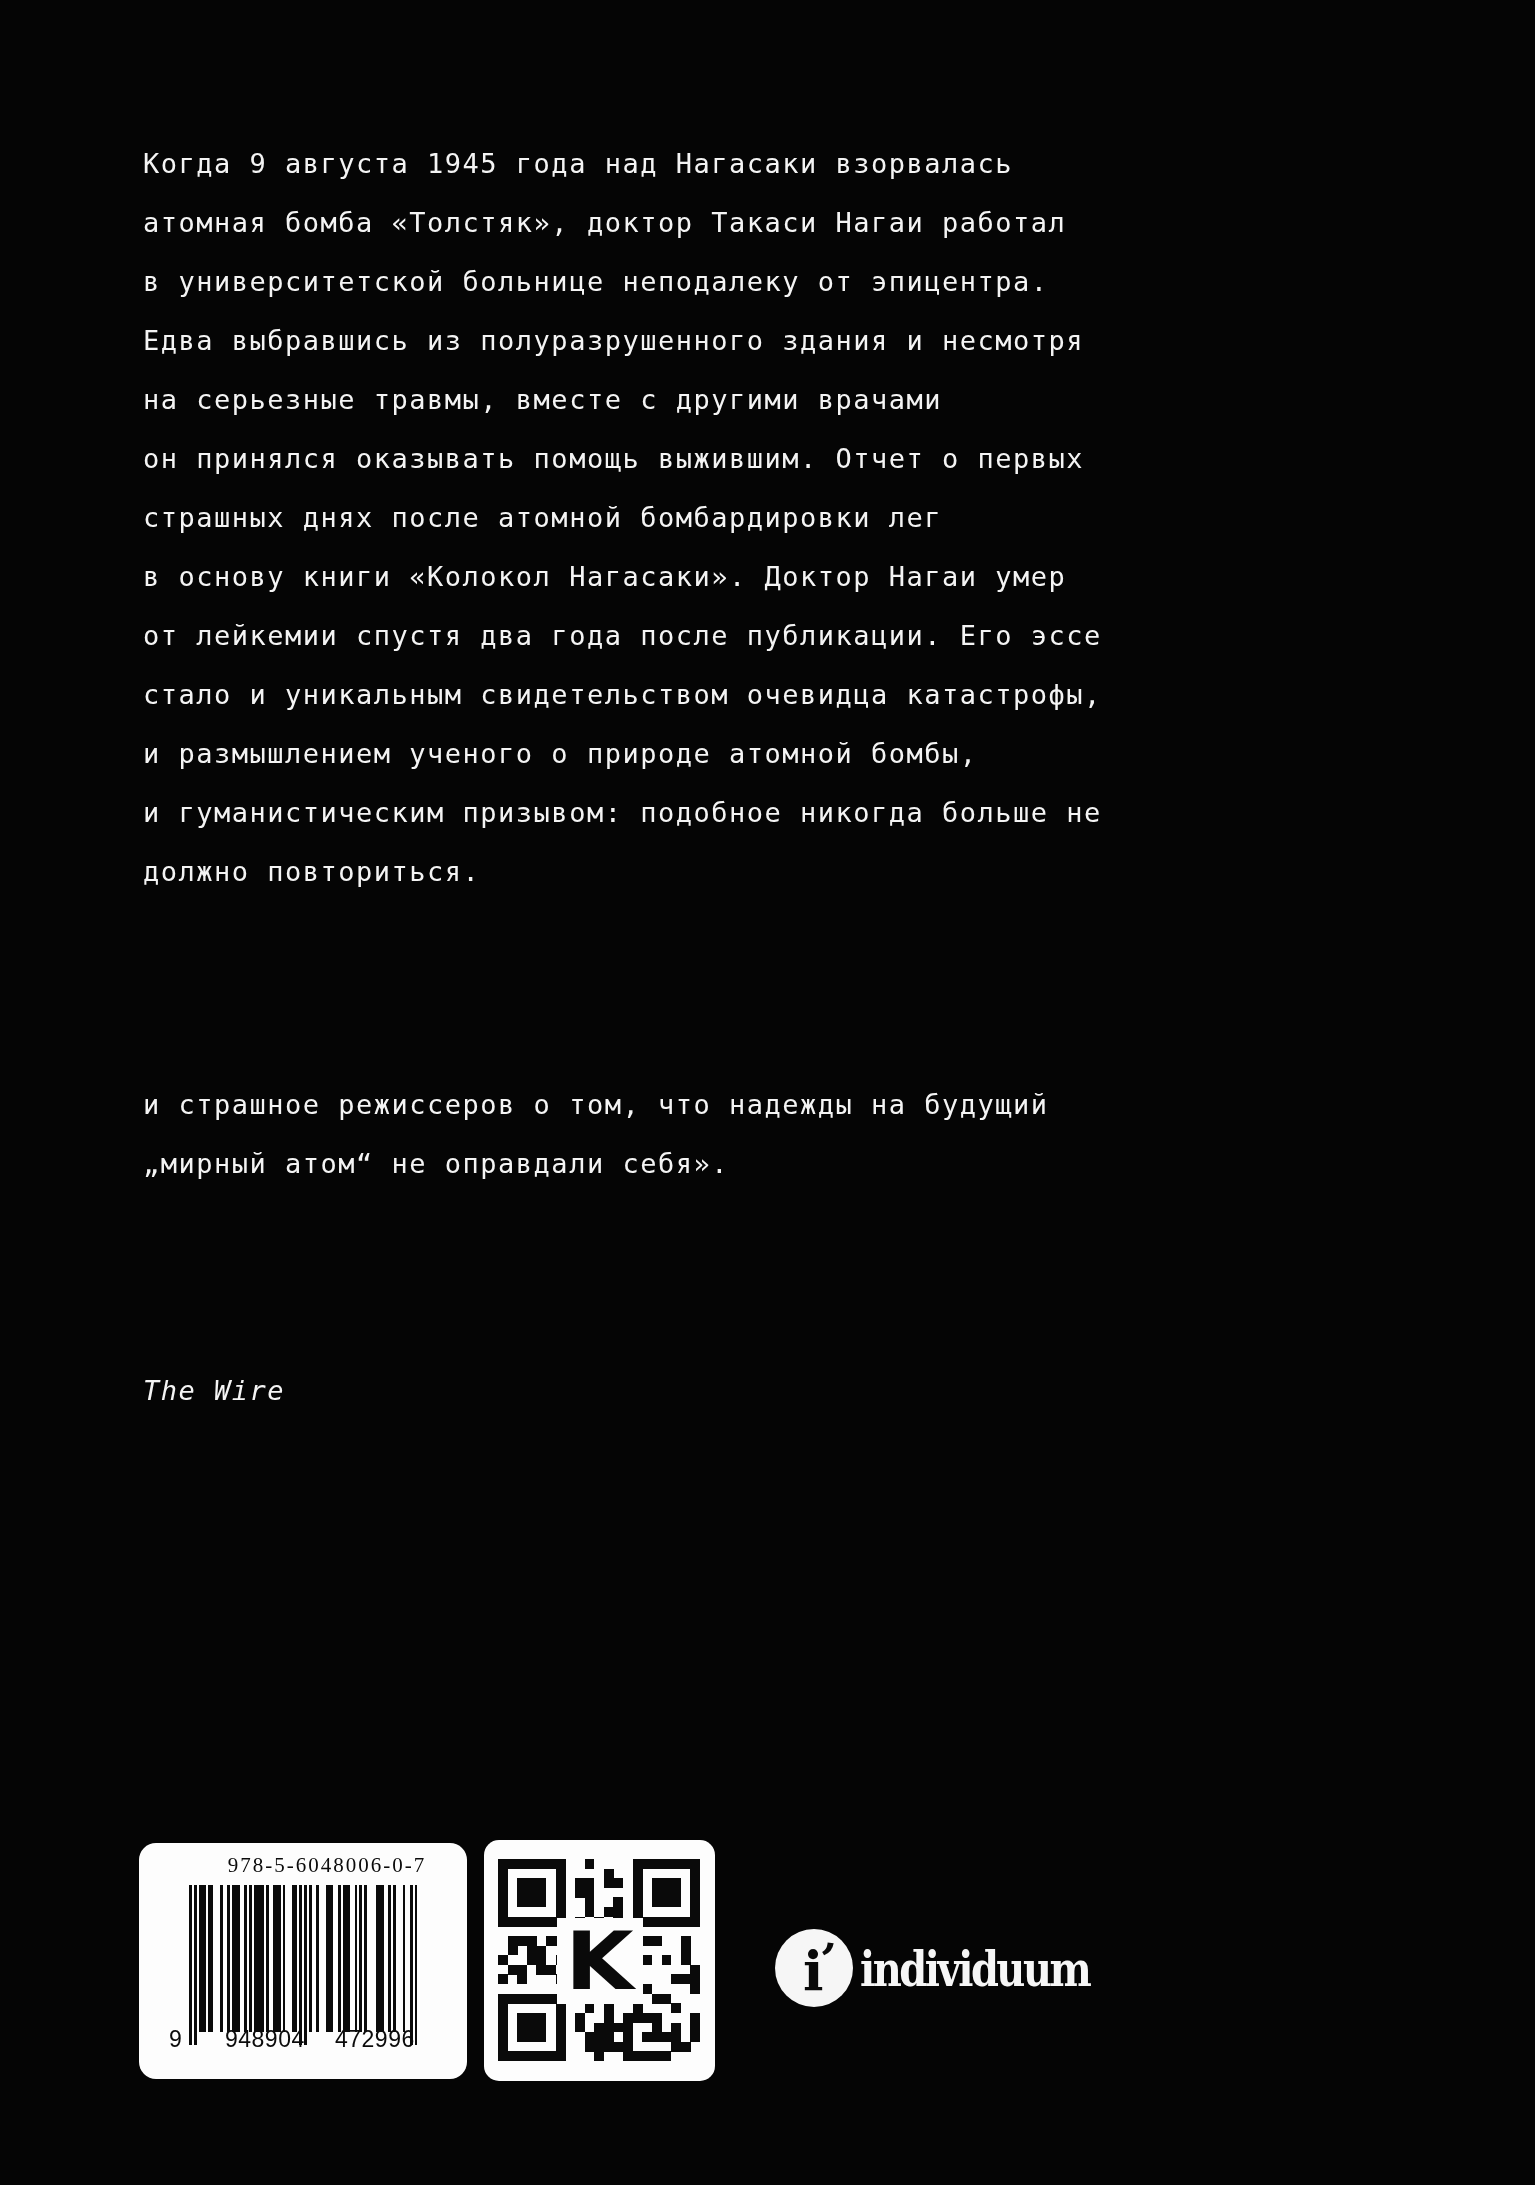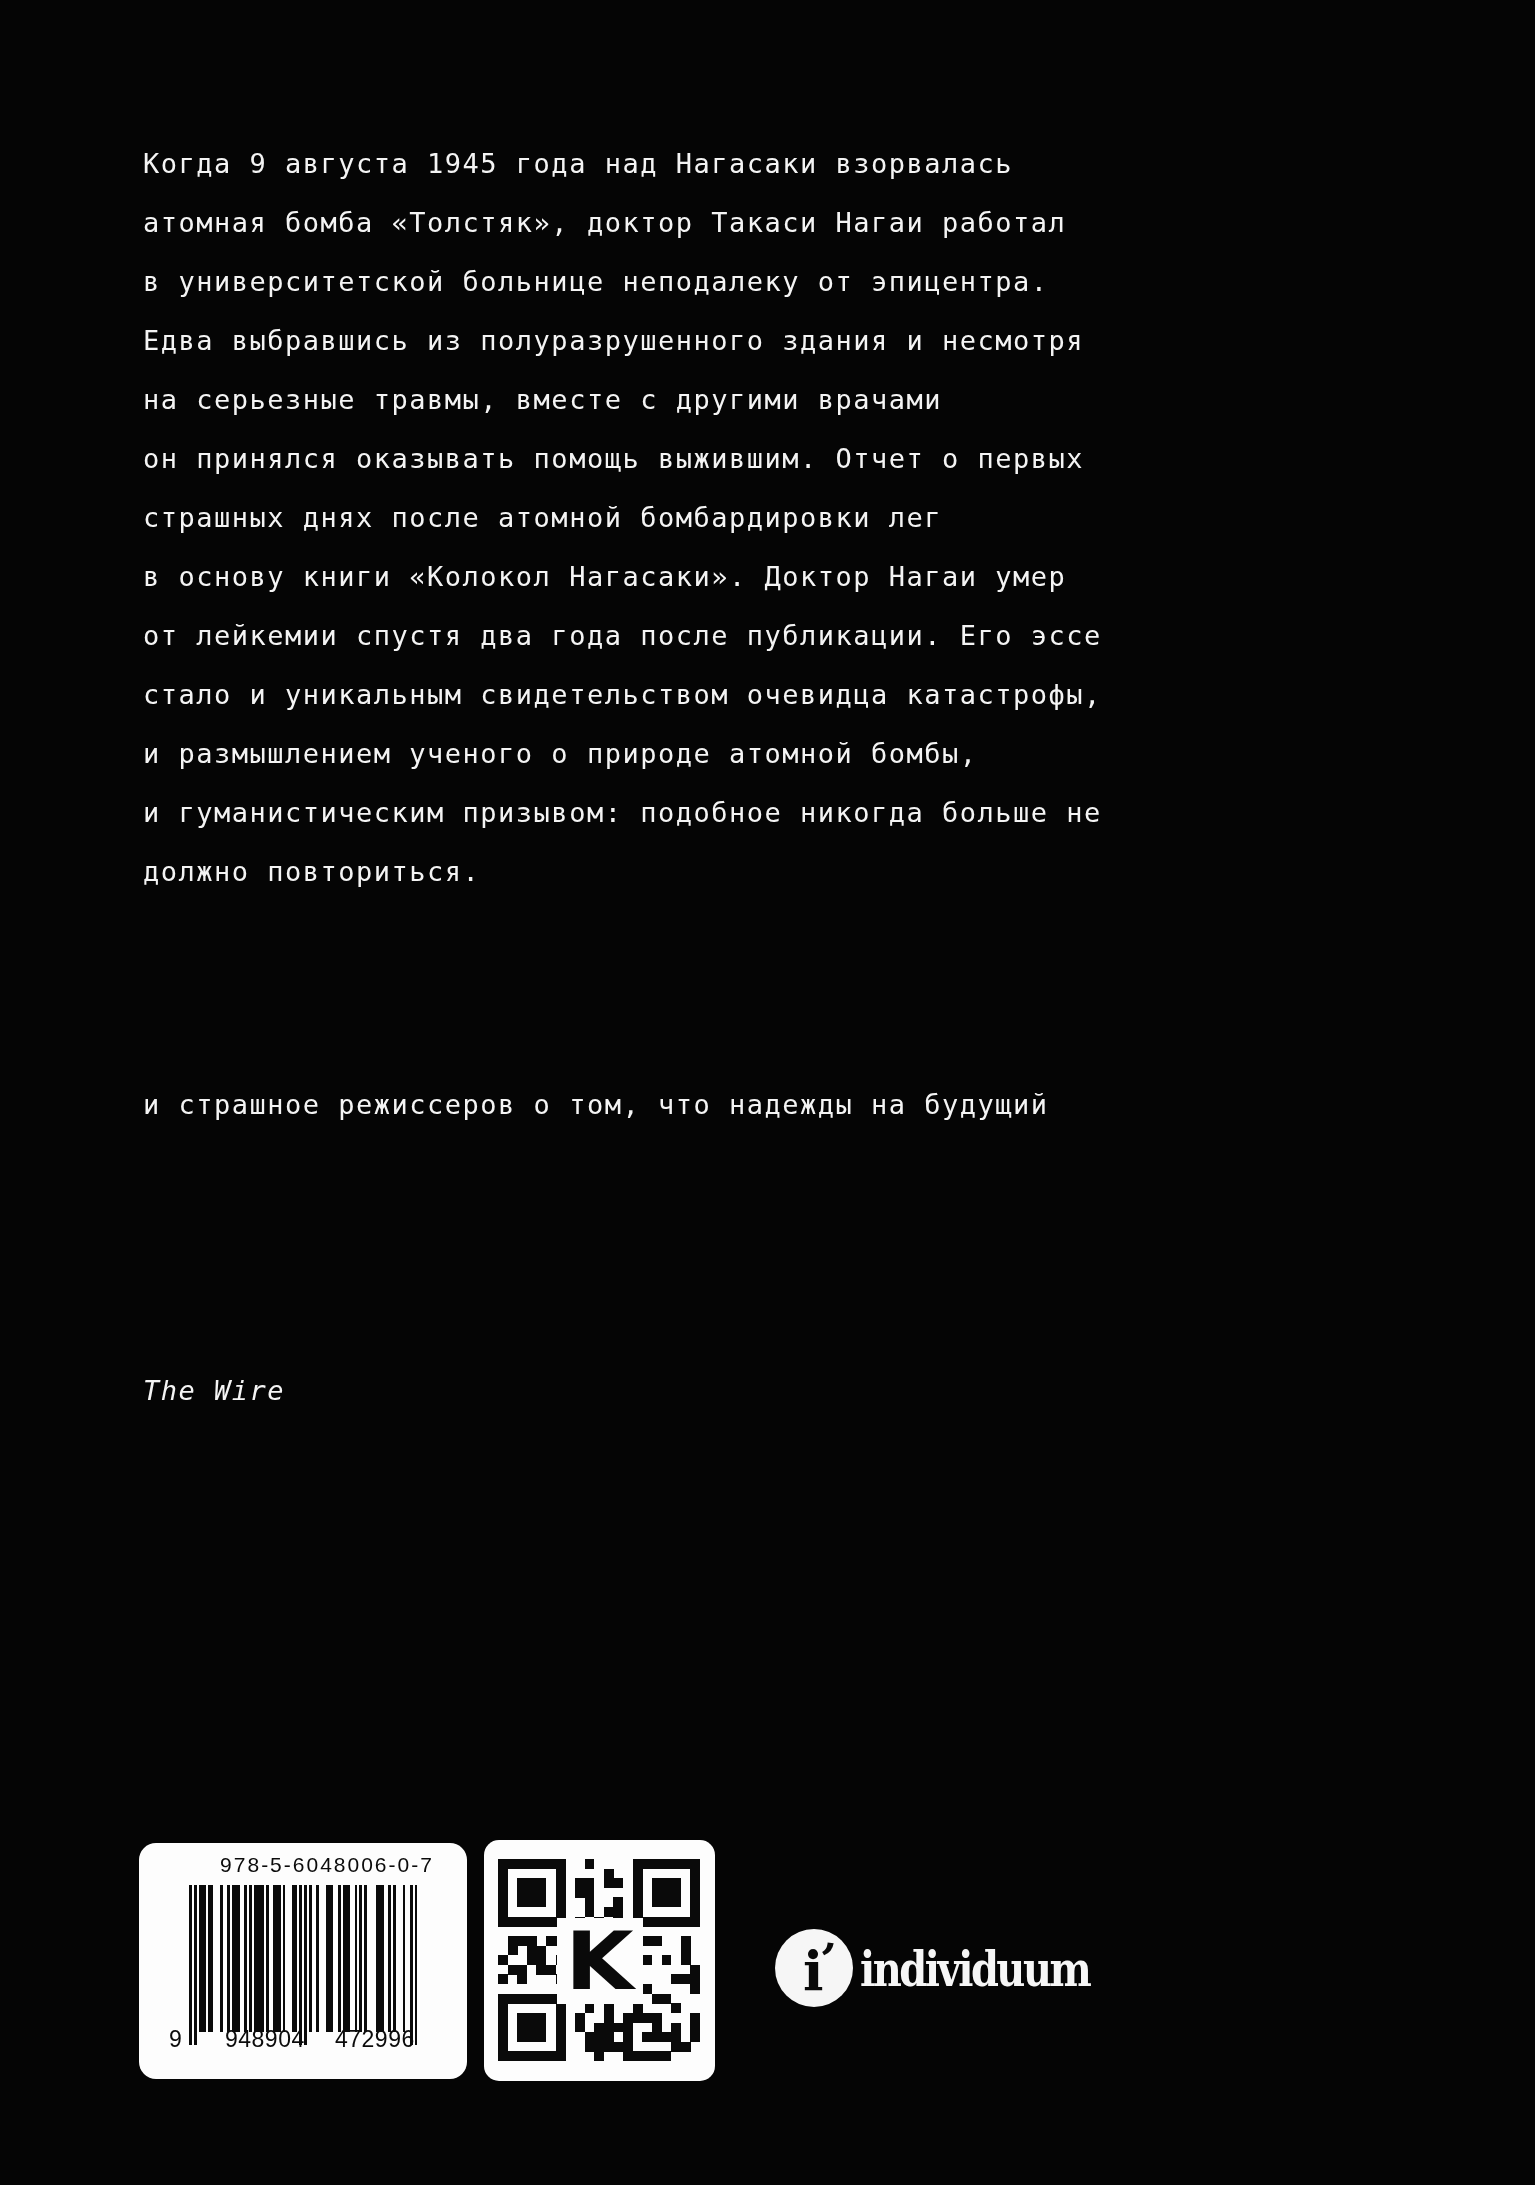--- a/index.html
+++ b/index.html
@@ -12,21 +12,21 @@
     font-size:27px;line-height:59px;letter-spacing:1.5px;white-space:pre;}
   #annotation{top:134px;}
   #review{top:1075px;}
   #review-source{position:absolute;left:143px;top:1361px;color:#f4f4f4;
     font-size:27px;line-height:59px;letter-spacing:1.5px;font-style:italic;}
 
   
   .barcode-box{position:absolute;left:139px;top:1843px;width:328px;height:236px;
     background:#fdfdfd;border-radius:17px;}
   .isbn-top{position:absolute;left:0;right:0;top:10px;text-align:center;
-    color:#0b0b0b;font-size:21px;letter-spacing:2px;font-family:Liberation Sans, sans-serif;padding-left:48px;}
+    color:#0b0b0b;font-size:21px;letter-spacing:2px;font-family:Liberation Serif, serif;padding-left:48px;}
   .bars{position:absolute;left:50px;top:42px;width:228px;height:162px;}
   .bars div{position:absolute;top:0;background:#0a0a0a;}
   .bc-digits{position:absolute;color:#0b0b0b;font-size:23px;
     font-family:"Liberation Sans","DejaVu Sans",sans-serif;letter-spacing:0.5px;top:183px;}
   #bc-d0{left:30px;}
   #bc-d1{left:86px;}
   #bc-d2{left:196px;}
 
   
   .qr-box{position:absolute;left:484px;top:1840px;width:231px;height:241px;
@@ -52,21 +52,21 @@
     font-weight:bold;font-size:40px;letter-spacing:-2.5px;
     transform:scale(1,1.2);transform-origin:left center;}
 </style>
 </head>
 <body>
 
 <div class="cover">
 
   <div id="annotation" class="mono-block"><div>Когда 9 августа 1945 года над Нагасаки взорвалась</div><div>атомная бомба «Толстяк», доктор Такаси Нагаи работал</div><div>в университетской больнице неподалеку от эпицентра.</div><div>Едва выбравшись из полуразрушенного здания и несмотря</div><div>на серьезные травмы, вместе с другими врачами</div><div>он принялся оказывать помощь выжившим. Отчет о первых</div><div>страшных днях после атомной бомбардировки лег</div><div>в основу книги «Колокол Нагасаки». Доктор Нагаи умер</div><div>от лейкемии спустя два года после публикации. Его эссе</div><div>стало и уникальным свидетельством очевидца катастрофы,</div><div>и размышлением ученого о природе атомной бомбы,</div><div>и гуманистическим призывом: подобное никогда больше не</div><div>должно повториться.</div></div>
 
-  <div id="review" class="mono-block"><div>и страшное режиссеров о том, что надежды на будущий</div></div>
+  <div id="review" class="mono-block"><div>и страшное режиссеров о том, что надежды на будущий</div><div>„мирный атом“ не оправдали себя».</div></div>
 
   <div id="review-source">The Wire</div>
 
   <div class="barcode-box">
     <div class="isbn-top">978-5-6048006-0-7</div>
     <div class="bars" id="bars">
         <div style="left: 0px; width: 2.75px; height: 160px;"></div>
         <div style="left: 4.8px; width: 2.75px; height: 160px;"></div>
         <div style="left: 9.6px; width: 2.75px; height: 147px;"></div>
         <div style="left: 12px; width: 2.75px; height: 147px;"></div>

